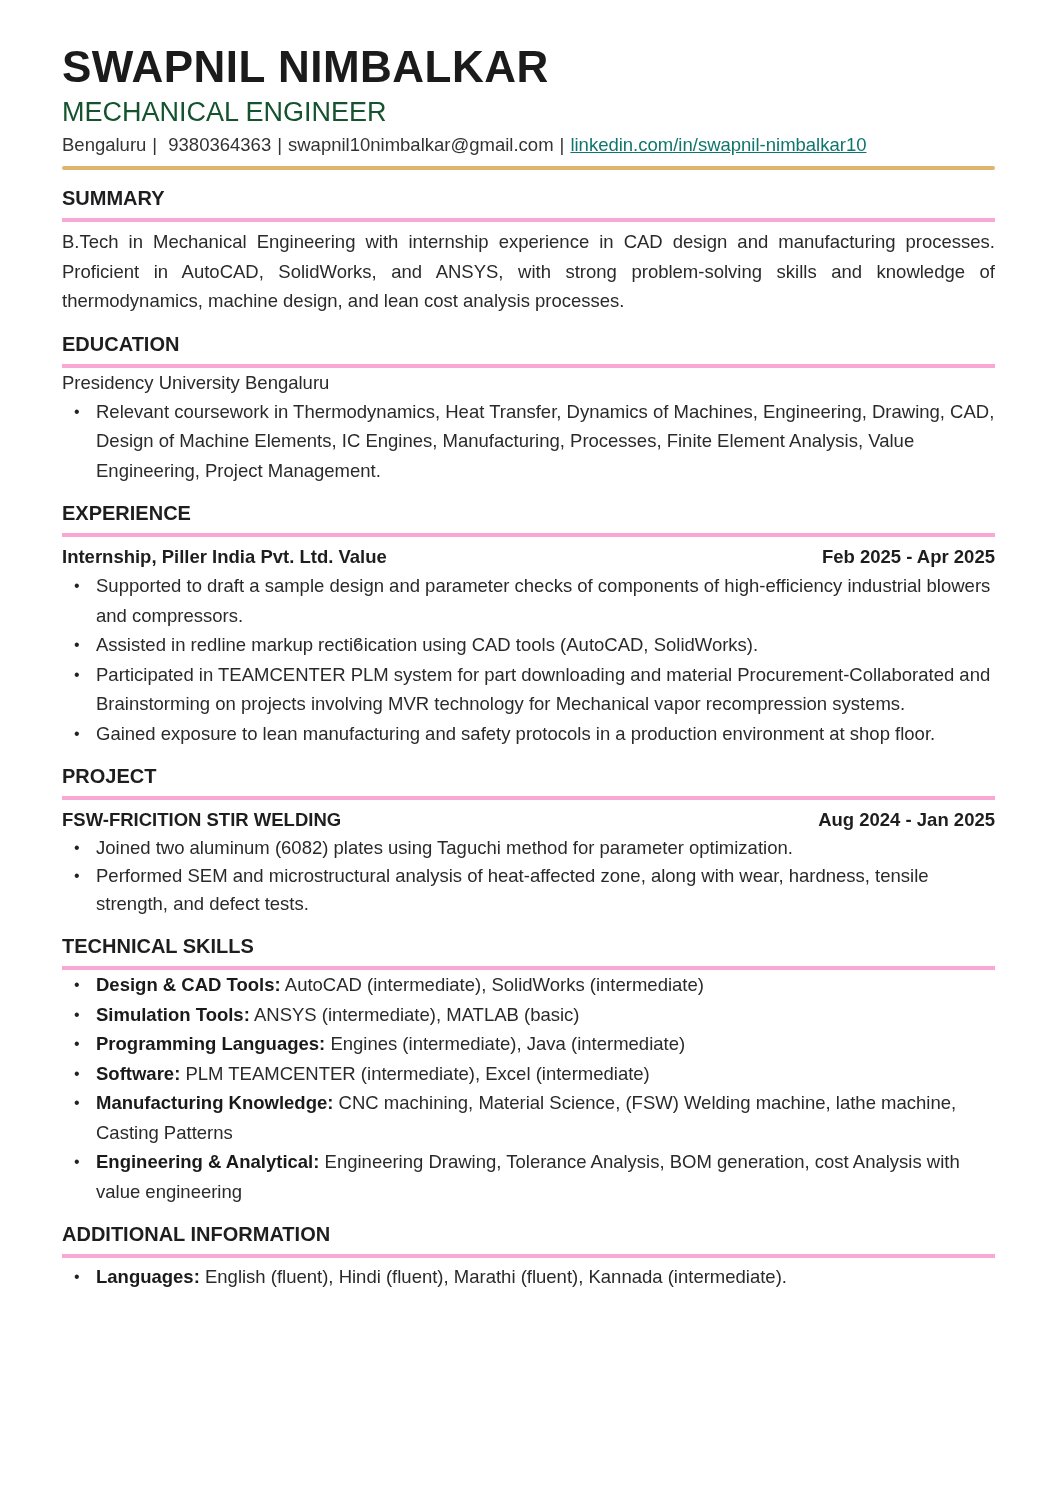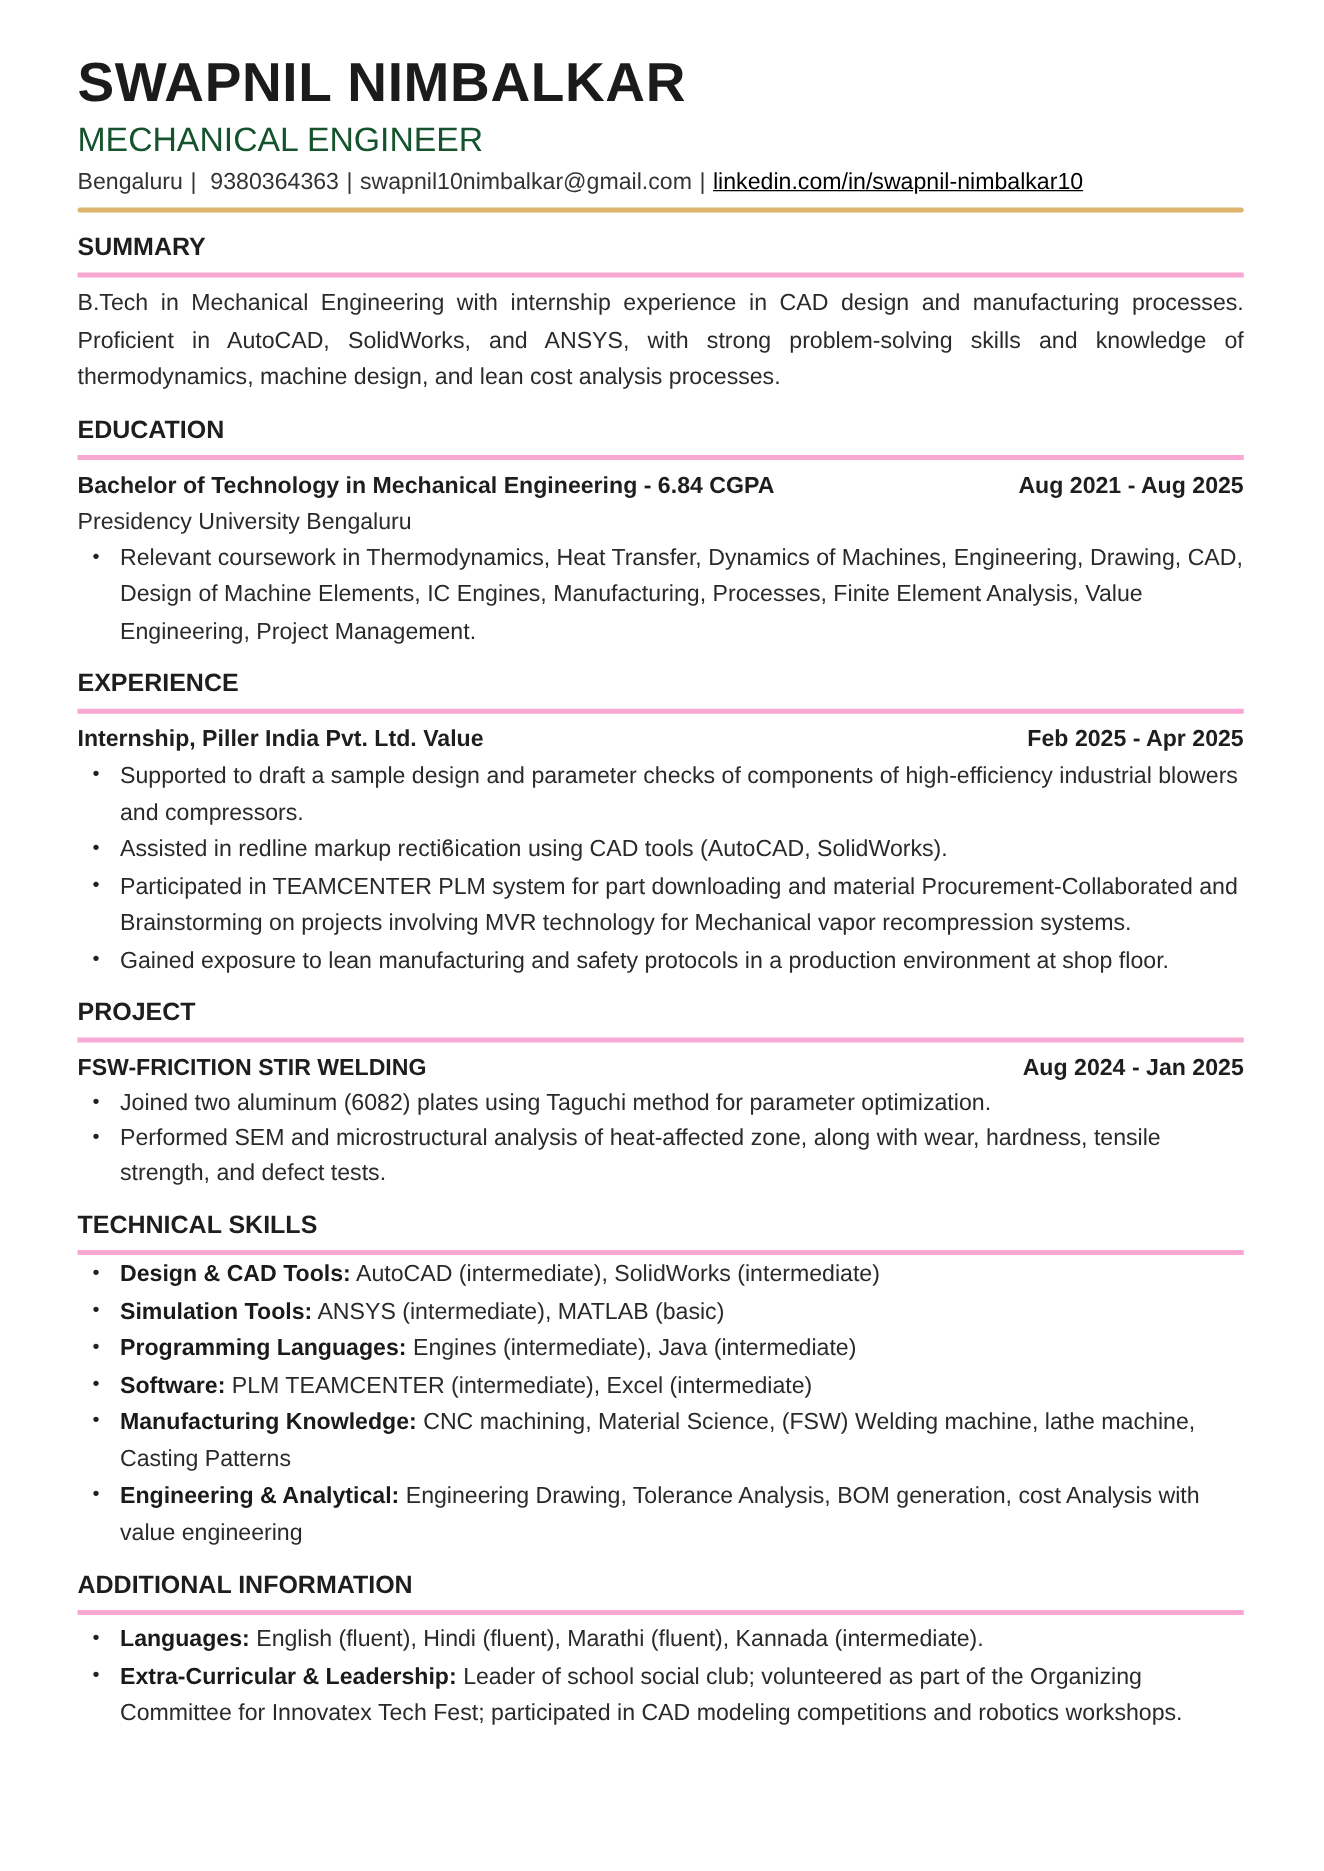--- a/index.html
+++ b/index.html
@@ -3,21 +3,21 @@
 <meta charset="utf-8">
 <style>
   html, body { margin: 0; padding: 0; background: #ffffff; }
   body { width: 1059px; height: 1497px; position: relative; overflow: hidden;
          font-family: "Liberation Sans", "DejaVu Sans", sans-serif; color: #222222; }
   .page { position: absolute; left: 62px; top: 38px; width: 933px; }
   .name { font-size: 44px; font-weight: 700; letter-spacing: 0.5px; color: #1b1b1b; line-height: 58px; margin: 0; }
   .title { font-size: 27px; font-weight: 400; color: #14532d; line-height: 36px; margin-top: -2px; }
   .contact { font-size: 18.5px; line-height: 26px; color: #333; margin-top: 2px; white-space: nowrap; }
   .contact .sep { display: inline-block; margin: 0 6px; color: #333; }
-  .contact a { color: #000000; text-decoration: underline; }
+  .contact a { color: #0f766e; text-decoration: underline; }
   .top-rule { height: 4px; background: #DDB56F; border-radius: 2px; margin-top: 8px; }
 
   .section { margin-top: 14px; }
   .sec-head { font-size: 20px; font-weight: 700; color: #1e1e1e; line-height: 28px; padding-bottom: 6px; border-bottom: 4px solid #f9a8d4; }
   .para { font-size: 18.5px; line-height: 29.5px; text-align: justify; margin-top: 5px; color: #2a2a2a; }
   .entry-head { display: flex; justify-content: space-between; font-size: 18.5px; font-weight: 700; line-height: 29px; margin-top: 5px; color: #1e1e1e; }
   .entry-sub { font-size: 18.5px; line-height: 29px; color: #2a2a2a; }
   ul.bullets { margin: 0; padding-left: 34px; list-style: none; }
   ul.bullets li { position: relative; font-size: 18.5px; line-height: 29.5px; color: #2a2a2a; }
   ul.bullets li::before { content: "\2022"; position: absolute; left: -22px; top: 0; font-size: 16px; color: #222; }
@@ -39,24 +39,20 @@
     <div class="top-rule"></div>
   </header>
 
   <section class="section">
     <div class="sec-head">SUMMARY</div>
     <div class="para">B.Tech in Mechanical Engineering with internship experience in CAD design and manufacturing processes. Proficient in AutoCAD, SolidWorks, and ANSYS, with strong problem-solving skills and knowledge of thermodynamics, machine design, and lean cost analysis processes.</div>
   </section>
 
   <section class="section">
     <div class="sec-head">EDUCATION</div>
-    <div class="entry-head">
-      <span>Bachelor of Technology in Mechanical Engineering - 6.84 CGPA</span>
-      <span>Aug 2021 - Aug 2025</span>
-    </div>
     <div class="entry-sub">Presidency University Bengaluru</div>
     <ul class="bullets">
       <li>Relevant coursework in Thermodynamics, Heat Transfer, Dynamics of Machines, Engineering, Drawing, CAD, Design of Machine Elements, IC Engines, Manufacturing, Processes, Finite Element Analysis, Value Engineering, Project Management.</li>
     </ul>
   </section>
 
   <section class="section">
     <div class="sec-head">EXPERIENCE</div>
     <div class="entry-head">
       <span>Internship, Piller India Pvt. Ltd. Value</span>
@@ -91,17 +87,16 @@
       <li><span class="b">Software:</span> <span>PLM TEAMCENTER (intermediate), Excel (intermediate)</span></li>
       <li><span class="b">Manufacturing Knowledge:</span> <span>CNC machining, Material Science, (FSW) Welding machine, lathe machine, Casting Patterns</span></li>
       <li><span class="b">Engineering &amp; Analytical:</span> <span>Engineering Drawing, Tolerance Analysis, BOM generation, cost Analysis with value engineering</span></li>
     </ul>
   </section>
 
   <section class="section">
     <div class="sec-head">ADDITIONAL INFORMATION</div>
     <ul class="bullets" style="margin-top:4px">
       <li><span class="b">Languages:</span> <span>English (fluent), Hindi (fluent), Marathi (fluent), Kannada (intermediate).</span></li>
-      <li><span class="b">Extra-Curricular &amp; Leadership:</span> <span>Leader of school social club; volunteered as part of the Organizing Committee for Innovatex Tech Fest; participated in CAD modeling competitions and robotics workshops.</span></li>
     </ul>
   </section>
 
 </div>
 
 </body></html>

